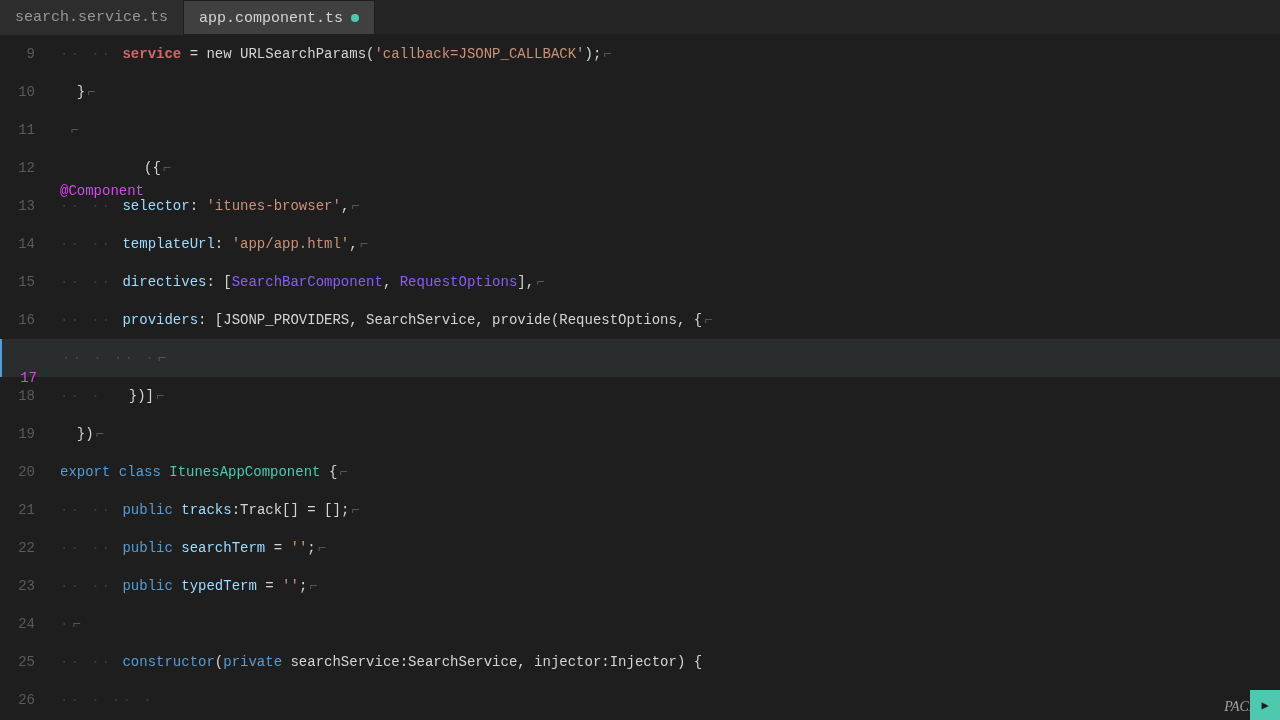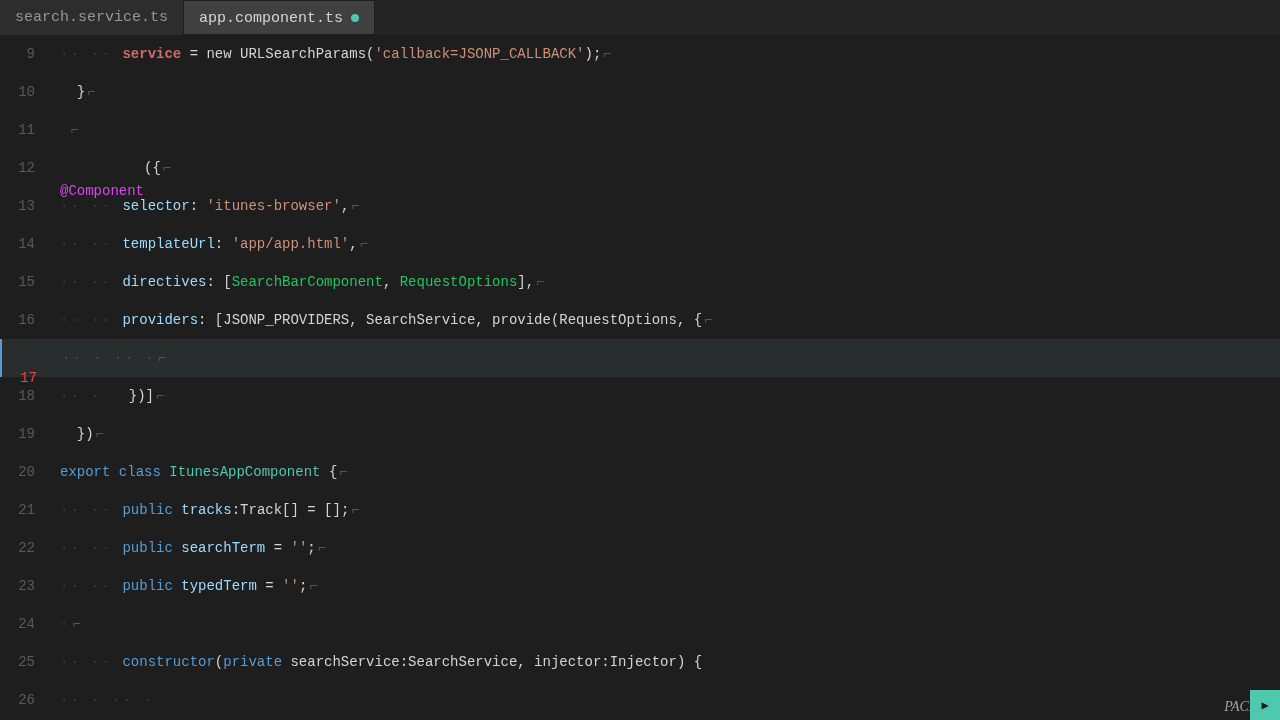--- a/index.html
+++ b/index.html
@@ -104,21 +104,21 @@
 
     
     .kw { color: #569cd6; } 
     .fn { color: #d946ef; margin-top: 45px; } 
     .cls { color: #4ec9b0; } 
     .str { color: #ce9178; } 
     .prop { color: #9cdcfe; } 
     .op { color: #d4d4d4; } 
     .cmt { color: #6a9955; font-style: italic; } 
     .plain { color: #d4d4d4; }
-    .type { color: #22c55e; }
+    .type { color: #8b5cf6; }
     .highlight-word { color: #d16969; font-weight: bold; } 
 
     
     .packt-logo {
       position: absolute;
       bottom: 5px;
       right: 14px;
       color: #d4d4d4;
       font-size: 13px;
       font-style: italic;
@@ -199,21 +199,21 @@
       <span class="line-number">15</span>
       <span class="line-content"><span class="indent-dots">·· ·· </span><span class="prop">directives</span><span class="plain">: [</span><span class="type">SearchBarComponent</span><span class="plain">, </span><span class="type">RequestOptions</span><span class="plain">],</span><span class="op" style="color:#555;margin-left:2px;">⌐</span></span>
     </div>
 
     <div class="code-line">
       <span class="line-number">16</span>
       <span class="line-content"><span class="indent-dots">·· ·· </span><span class="prop">providers</span><span class="plain">: [JSONP_PROVIDERS, SearchService, provide(RequestOptions, {</span><span class="op" style="color:#555;margin-left:2px;">⌐</span></span>
     </div>
 
     <div class="code-line active-line" style="background:#2a2d2e; border-left: 2px solid #569cd6;">
-      <span class="line-number" style="color:#ef4444;margin-top:39px;">17</span>
+      <span class="line-number" style="color:#d946ef;margin-top:39px;">17</span>
       <span class="line-content"><span class="indent-dots" style="color:#4a4a4a;">·· · ·· ·</span><span class="op" style="color:#555;margin-left:2px;">⌐</span></span>
     </div>
 
     <div class="code-line">
       <span class="line-number">18</span>
       <span class="line-content"><span class="indent-dots">·· · </span><span class="plain">  })]</span><span class="op" style="color:#555;margin-left:2px;">⌐</span></span>
     </div>
 
     <div class="code-line">
       <span class="line-number">19</span>

